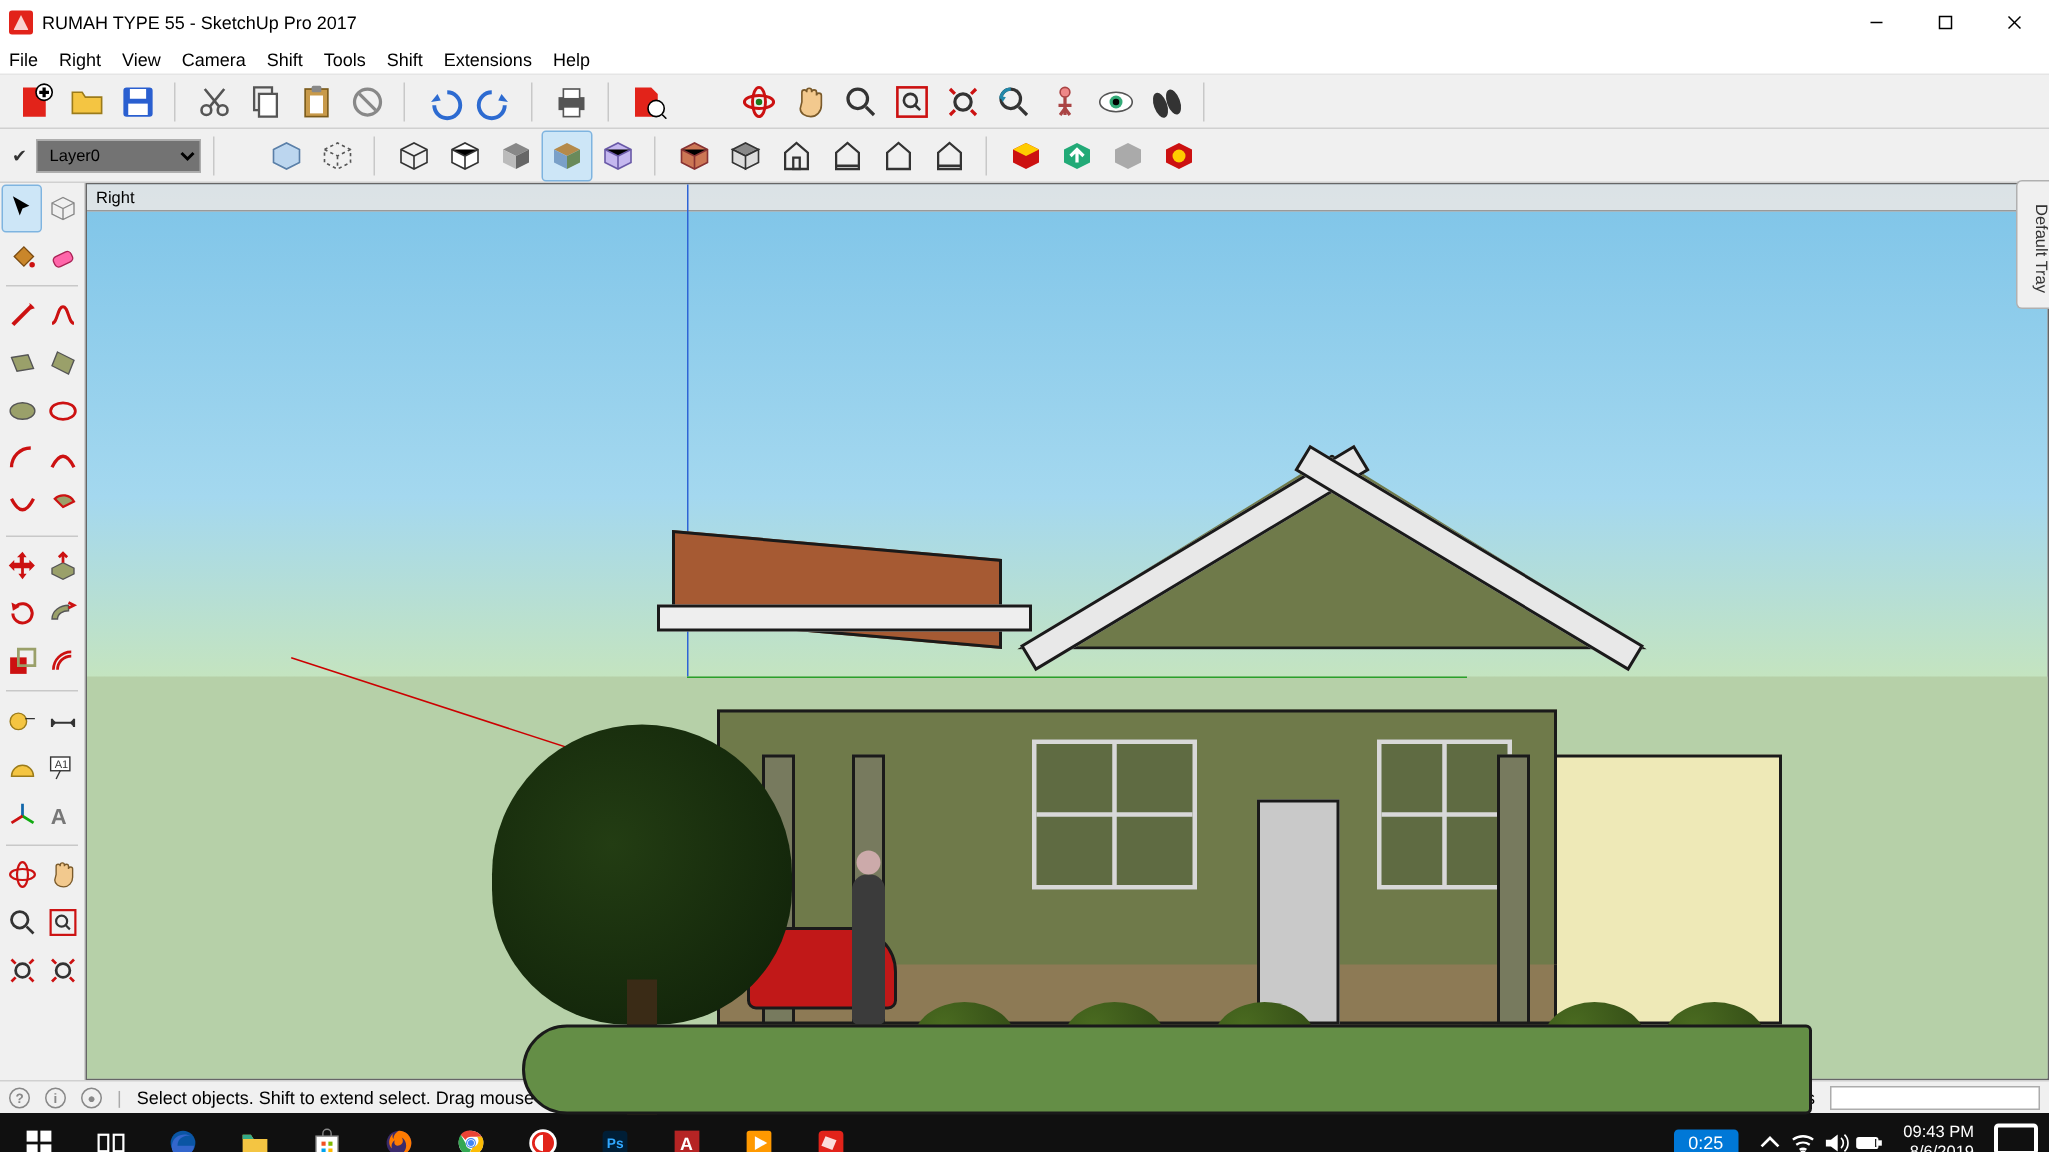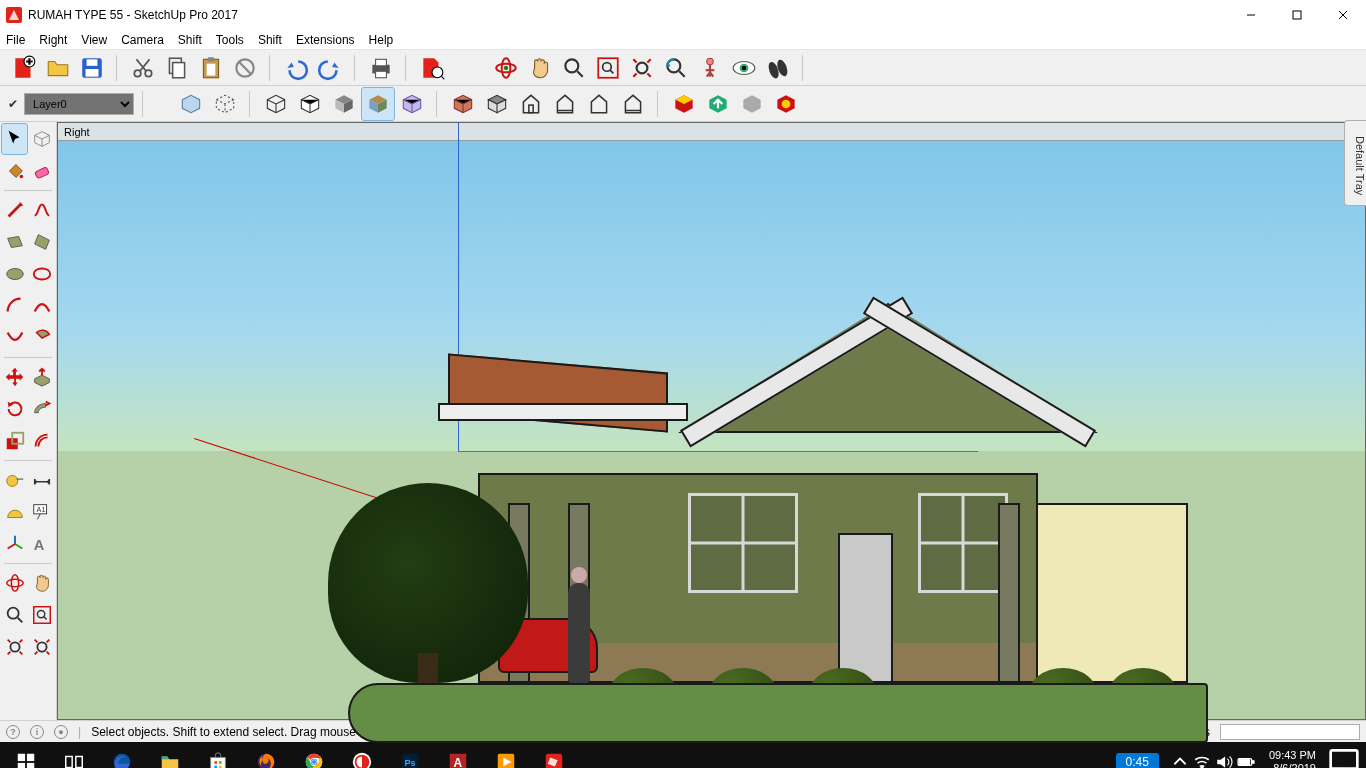--- a/index.html
+++ b/index.html
@@ -754,21 +754,21 @@
     </div>
   <div class="task-btn running">
       <svg viewBox="0 0 24 24">
         <rect x="3" y="3" width="18" height="18" rx="3" fill="#e2231a"></rect>
         <path fill="#fff" d="M8 7l8 3-3 7-8-3z" opacity=".85"></path>
       </svg>
     </div>
 
   <div class="task-spacer"></div>
 
-  <div class="cortana-pill"><span>0:45</span></div>
+  <div class="cortana-pill"><span>0:25</span></div>
   <div class="tray">
     <div class="tray-icon">
         <svg viewBox="0 0 16 16" stroke="#fff" fill="none" stroke-width="1.6">
           <path d="M3 10l5-5 5 5"></path>
         </svg>
       </div>
     <div class="tray-icon">
         <svg viewBox="0 0 16 16" stroke="#fff" fill="none" stroke-width="1.4">
           <path d="M2 6a10 10 0 0 1 12 0M4 9a7 7 0 0 1 8 0M6 12a4 4 0 0 1 4 0"></path>
           <circle cx="8" cy="14" r="1" fill="#fff"></circle>

